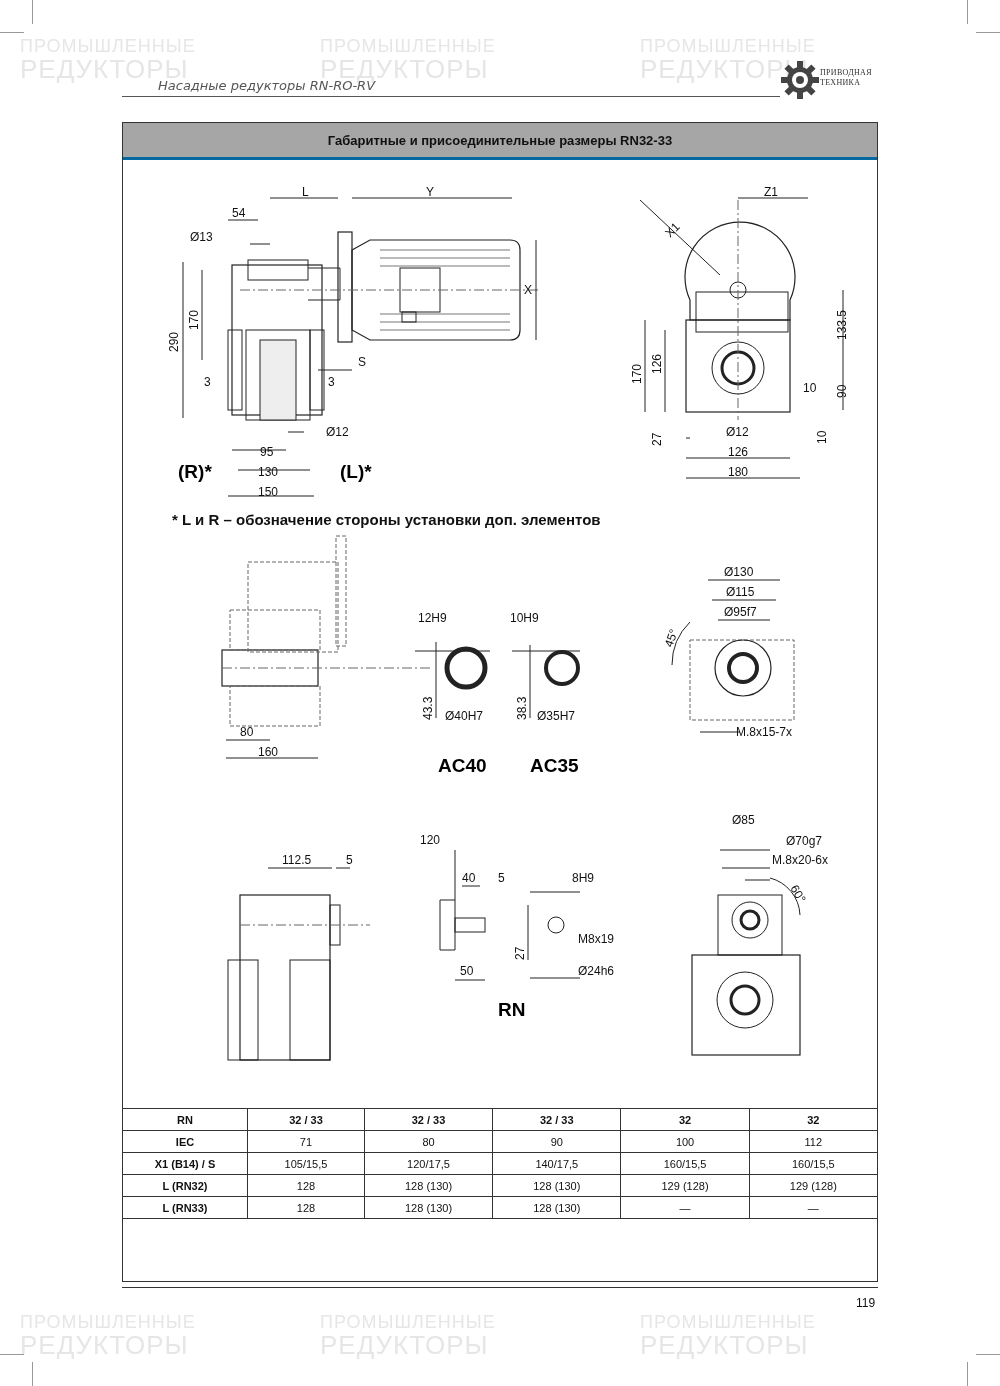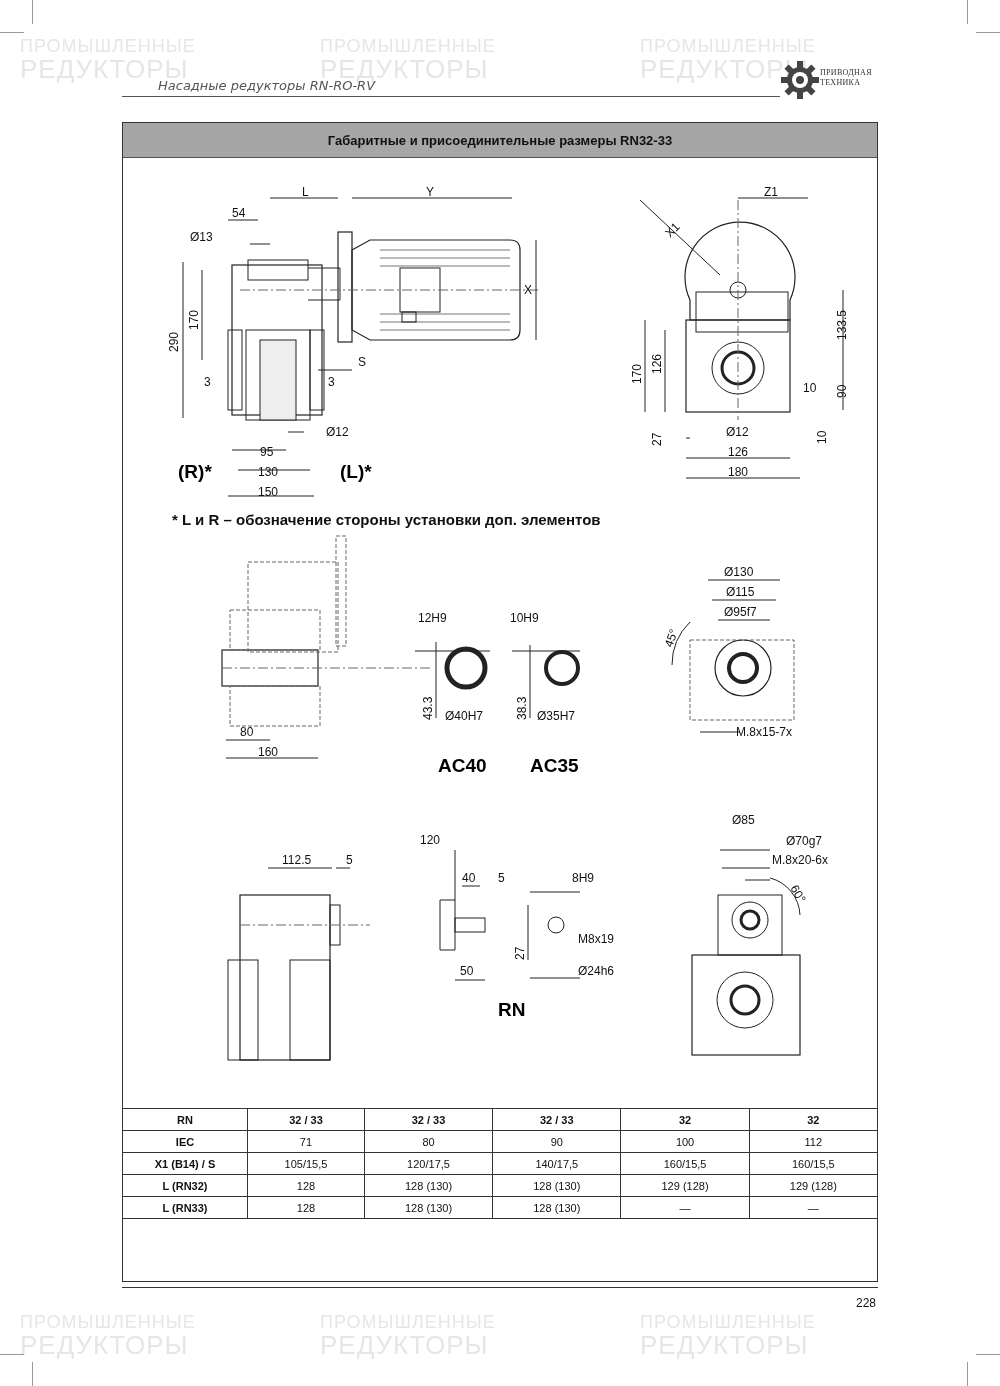--- a/index.html
+++ b/index.html
@@ -3,21 +3,21 @@
 <meta charset="utf-8">
 <style>
   html,body{margin:0;padding:0;background:#fff;}
   body{width:1000px;height:1386px;position:relative;overflow:hidden;font-family:"Liberation Sans",sans-serif;color:#111;}
   .abs{position:absolute;}
   .header-title{left:122px;top:78px;font-style:italic;font-size:13px;color:#555;font-family:"DejaVu Sans",sans-serif;margin-left:36px;}
   .header-rule{left:122px;top:96px;width:658px;height:1px;background:#555;}
   .logo{left:780px;top:58px;width:120px;height:44px;}
   .logo-text{left:820px;top:68px;font-family:Liberation Serif, serif;font-size:8px;line-height:10px;color:#333;letter-spacing:0.3px;}
   .frame{left:122px;top:122px;width:756px;height:1160px;border:1px solid #333;box-sizing:border-box;}
-  .banner{left:123px;top:123px;width:754px;height:34px;background:#a6a6a6;border-bottom:1px solid #0369a1;display:flex;align-items:center;justify-content:center;font-weight:bold;font-size:13px;color:#111;}
+  .banner{left:123px;top:123px;width:754px;height:34px;background:#a6a6a6;border-bottom:3px solid #0369a1;display:flex;align-items:center;justify-content:center;font-weight:bold;font-size:13px;color:#111;}
   .drawing{left:123px;top:158px;width:754px;height:950px;}
   .note{left:172px;top:511px;font-weight:bold;font-size:15px;color:#111;}
   .label-big{font-weight:bold;font-size:19px;color:#111;}
   .dim{font-family:"Liberation Sans",sans-serif;font-size:12px;fill:#111;}
   table.spec{position:absolute;left:122px;top:1108px;width:756px;border-collapse:collapse;font-family:"Liberation Sans",sans-serif;font-size:11px;}
   table.spec td{border:1px solid #333;height:21px;text-align:center;padding:0;}
   table.spec td.hd{font-weight:bold;width:124px;}
   table.spec tr.bold td{font-weight:bold;}
   .footer-rule{left:122px;top:1287px;width:756px;height:1px;background:#333;}
   .page-num{left:856px;top:1296px;font-size:12px;color:#111;}
@@ -317,13 +317,13 @@
       <td>128</td>
       <td>128 (130)</td>
       <td>128 (130)</td>
       <td>—</td>
       <td>—</td>
     </tr>
   </tbody>
 </table>
 
 <div class="abs footer-rule"></div>
-<div class="abs page-num">228</div>
+<div class="abs page-num">119</div>
 
 </body></html>

